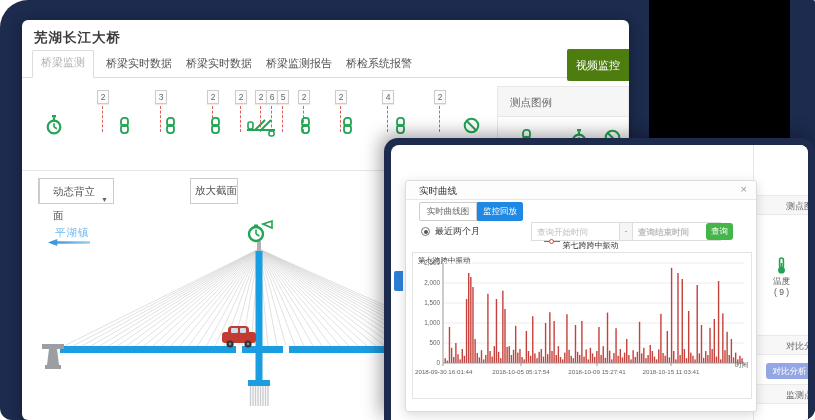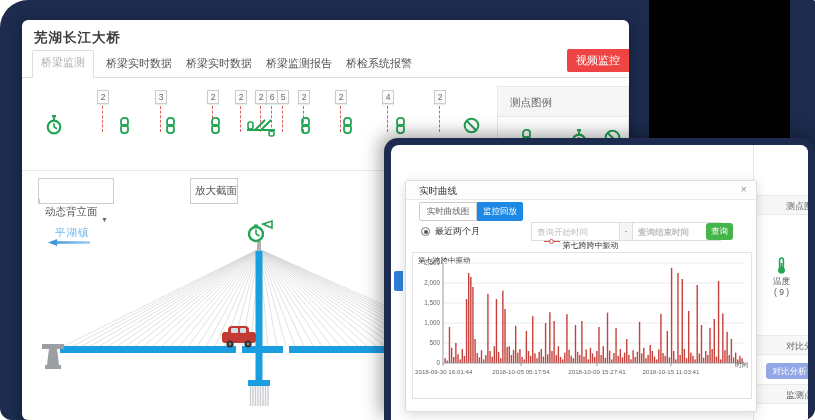--- a/index.html
+++ b/index.html
@@ -14,21 +14,21 @@
 
   
   #main-window { left:22px; top:20px; width:607px; height:400px; background:#fff;
                  border-radius:6px; box-shadow:0 3px 14px rgba(0,0,0,.35); overflow:hidden; }
   .mw-title { left:12px; top:9px; font-size:13.5px; font-weight:bold; color:#3c3c3c; letter-spacing:1px; }
   #mw-tabs { left:0; right:0; top:36px; height:22px; border-bottom:1px solid #ddd;
              display:flex; align-items:flex-end; padding-left:10px; font-size:11px; }
   .mw-tab { color:#555; margin-right:10px; padding:0 2px 6px 2px; white-space:nowrap; }
   .mw-tab.active { border:1px solid #ddd; border-bottom:1px solid #fff; background:#fff;
                    color:#b3b3b3; padding:4px 8px 7px 8px; margin-bottom:-1px; border-radius:2px 2px 0 0; }
-  #video-btn { right:0; top:29px; width:62px; height:23px; background:#ef4444; color:#fff;
+  #video-btn { right:0; top:29px; width:62px; height:32px; background:#4d7c0f; color:#fff;
                font-size:11px; display:flex; align-items:center; justify-content:center;
                border:none; border-radius:2px 0 0 2px; cursor:pointer; }
 
   
   .badge { position:absolute; width:12px; height:14px; border:1px solid #ccc; background:#fbfbfb;
            color:#666; font-size:8.5px; line-height:12px; text-align:center; top:70px; box-shadow:0 1px 1px rgba(0,0,0,.08);}
   .dash  { position:absolute; width:0; height:26px; border-left:1px dashed #e0615c; top:86px; }
   .s-icon { position:absolute; top:97px; }
   .s-icon svg { display:block; }
 
@@ -37,21 +37,21 @@
   #legend-panel .hd { height:30px; background:#f6f6f6; border-bottom:1px solid #e8e8e8;
                       font-size:10.5px; color:#666; line-height:30px; padding-left:12px; }
   #legend-icons { position:relative; height:46px; }
   #legend-icons .s-icon { top:12px; }
 
   #mw-divider { left:0; right:0; top:150px; height:1px; background:#e8e8e8; }
 
   
   #sel-group { left:16px; top:158px; height:26px; display:flex; border:1px solid #ccc; background:#fff; font-size:10.5px; color:#555; }
   #sel-label { padding:0 8px; line-height:24px; }
-  #sel-box   { width:74px; border-left:1px solid #ccc; line-height:24px; padding:0 5px; position:relative; cursor:pointer;margin-top:20px; }
+  #sel-box   { width:74px; border-left:1px solid #ccc; line-height:24px; padding:0 13px; position:relative; cursor:pointer; }
   #sel-box .caret { position:absolute; right:5px; top:9px; font-size:7px; color:#666; }
   #zoom-btn { left:168px; top:158px; width:48px; height:26px; background:#fff; border:1px solid #ccc;
               font-size:10.5px; color:#555; cursor:pointer;text-align:right; }
 
   
   #dir-label { left:33px; top:206px; font-size:10.5px; color:#6fb9f1; letter-spacing:1px; }
   #dir-arrow { left:26px; top:219px; width:42px; height:7px;
                background:linear-gradient(90deg,#2e8fd8,#9ccdf2);
                clip-path:polygon(0 50%,22% 0,22% 32%,100% 32%,100% 68%,22% 68%,22% 100%); }
   #bridge-svg { left:0; top:195px; }

